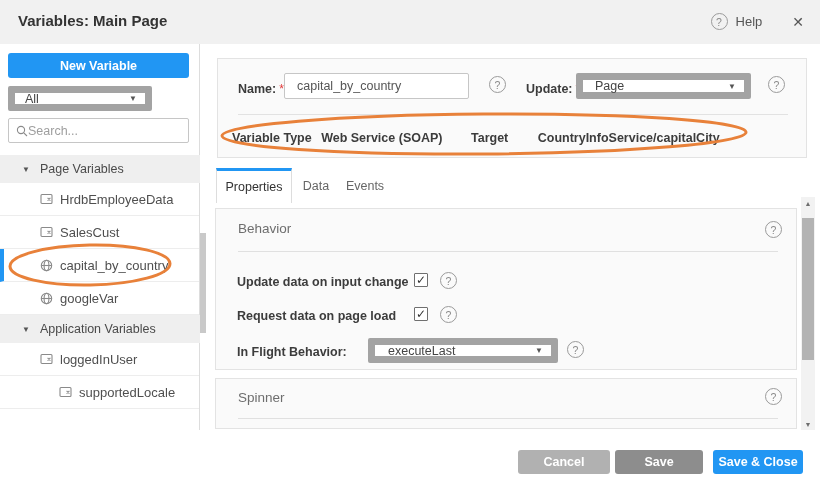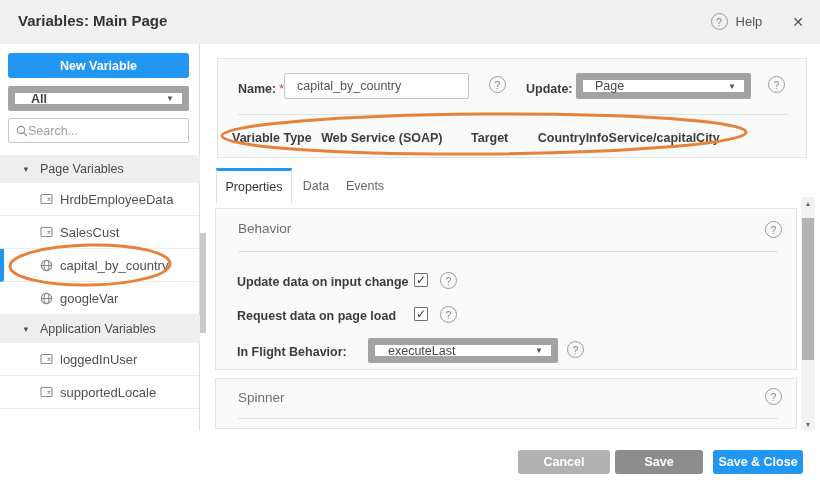--- a/index.html
+++ b/index.html
@@ -16,21 +16,21 @@
            color:#8a8a8a; font-size:10.5px; display:flex; align-items:center; justify-content:center; background:transparent; }
   .help-label { font-size:13px; color:#555; margin-right:22px; }
   .close-x { font-size:14px; color:#555; }
 
   
   .sidebar { left:0; top:44px; width:200px; height:386px; background:#fff; border-right:1px solid #ddd; }
   .btn-new { left:8px; top:9px; width:181px; height:25px; background:#2196f3; color:#fff;
              font-size:12.5px; font-weight:600; border-radius:3px; display:flex; align-items:center; justify-content:center; }
   .selbox { background:#fff; border:7px solid #a3a3a3; border-radius:2px; display:flex; align-items:center;
             font-size:12.5px; color:#444; }
-  .filter-sel { left:8px; top:42px; width:181px; height:25px; padding-left:16px;font-weight:bold; }
+  .filter-sel { left:8px; top:42px; width:144px; height:25px; padding-left:10px; }
   .caret { margin-left:auto; margin-right:8px; font-size:8px; color:#555; }
   .searchbox { left:8px; top:74px; width:181px; height:25px; border:1px solid #c6c6c6; border-radius:2px;
                background:#fff; display:flex; align-items:center; padding-left:7px; }
   .searchbox input { border:none; outline:none; font-size:12.5px; color:#555; width:140px; 
                      font-family:"Liberation Sans",sans-serif; background:transparent; }
   .searchbox input::placeholder { color:#9e9e9e; }
   .sec-hdr { left:0; width:200px; height:28px; background:#efefef; display:flex; align-items:center; font-size:12.5px; color:#4a4a4a; }
   .sec-hdr .tri { font-size:8px; color:#555; margin-left:22px; margin-right:10px; }
   .item { left:0; width:199px; height:33px; background:#fff; border-bottom:1px solid #ededed;
           display:flex; align-items:center; font-size:13px; color:#4f4f4f; }
@@ -165,21 +165,21 @@
     <div class="abs item" style="top:299px;">
       <span class="ic">
         <svg class="lineic" width="13" height="12" viewBox="0 0 13 12">
             <rect x="1" y="1.5" width="11" height="9" rx="1"></rect>
             <path d="M7.6 4.8 L10.4 7.6 M10.4 4.8 L7.6 7.6"></path>
           </svg>
       </span>
       <span>loggedInUser</span>
     </div>
 
-    <div class="abs item" style="top:332px;">
+    <div class="abs item" style="top:332px;padding-left:19px;">
       <span class="ic">
         <svg class="lineic" width="13" height="12" viewBox="0 0 13 12">
             <rect x="1" y="1.5" width="11" height="9" rx="1"></rect>
             <path d="M7.6 4.8 L10.4 7.6 M10.4 4.8 L7.6 7.6"></path>
           </svg>
       </span>
       <span>supportedLocale</span>
     </div>
   </div>
   <div class="abs side-thumb"></div>

